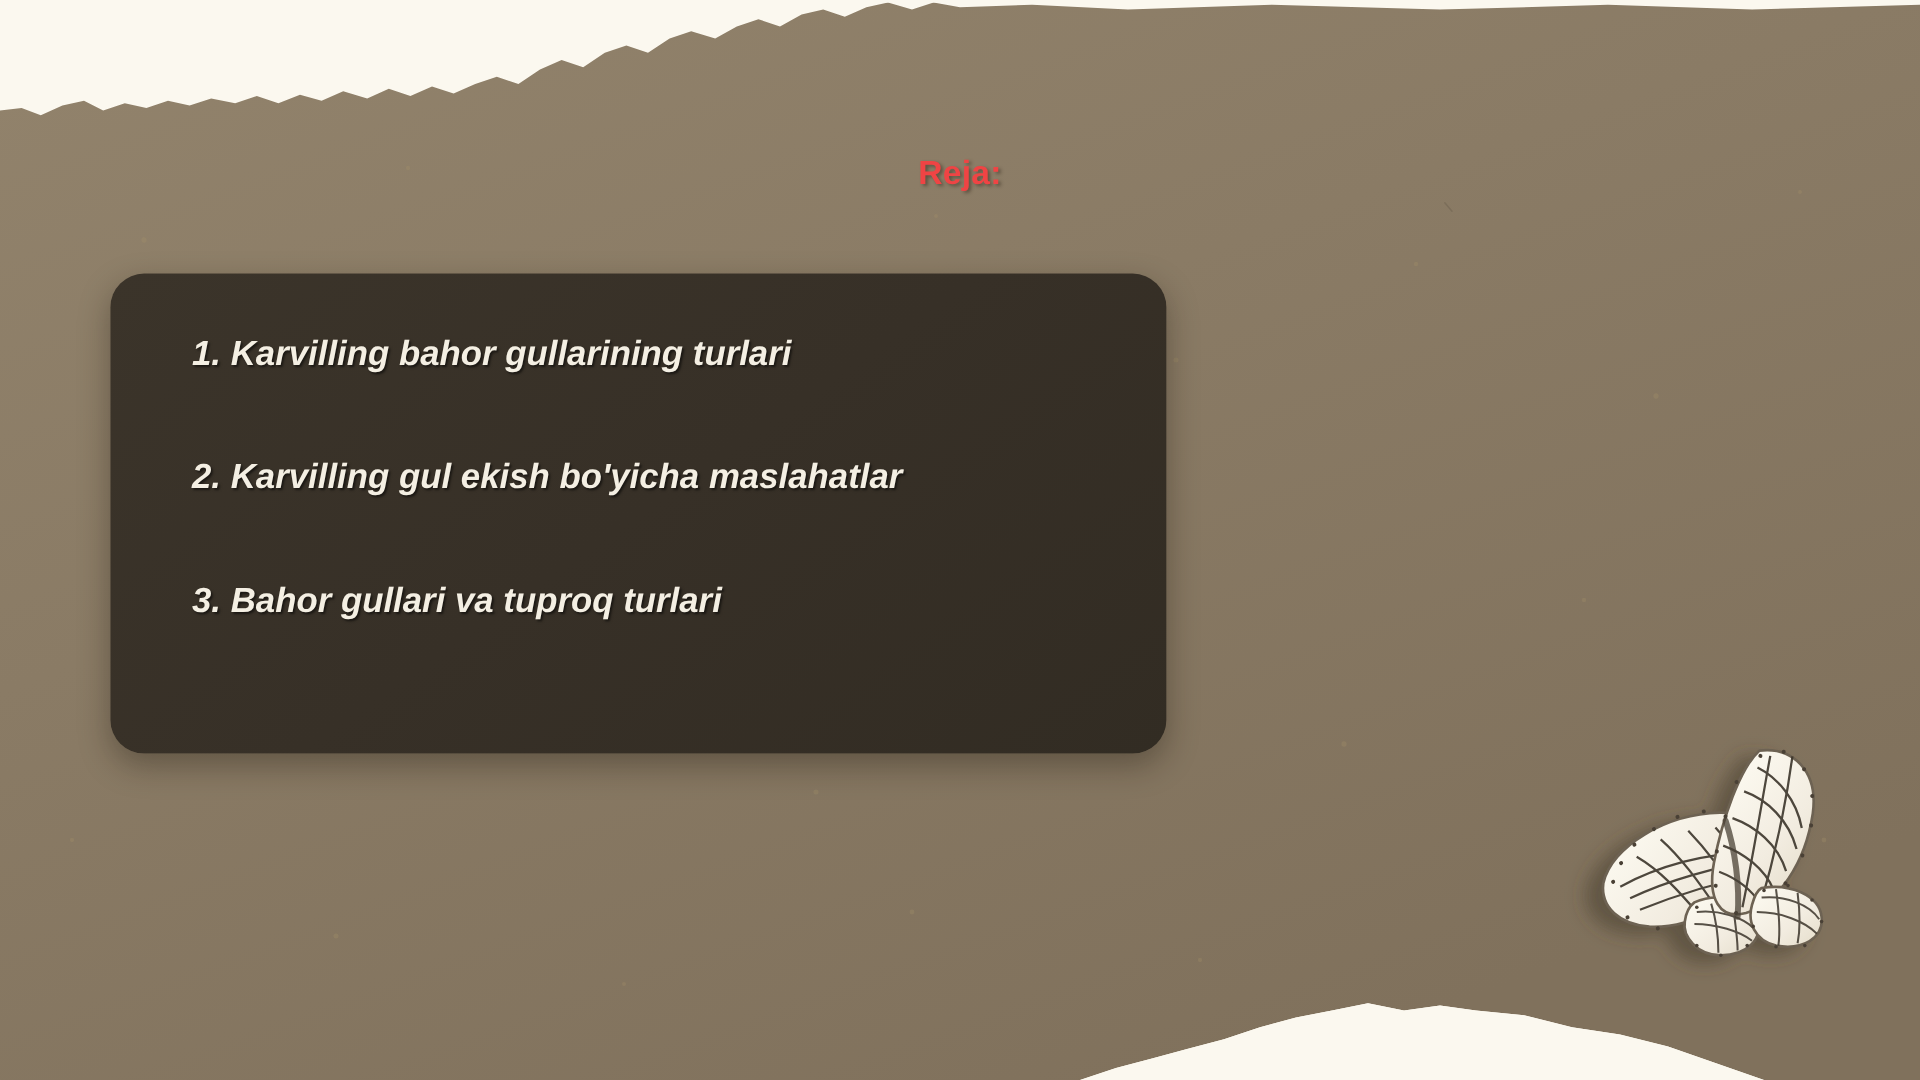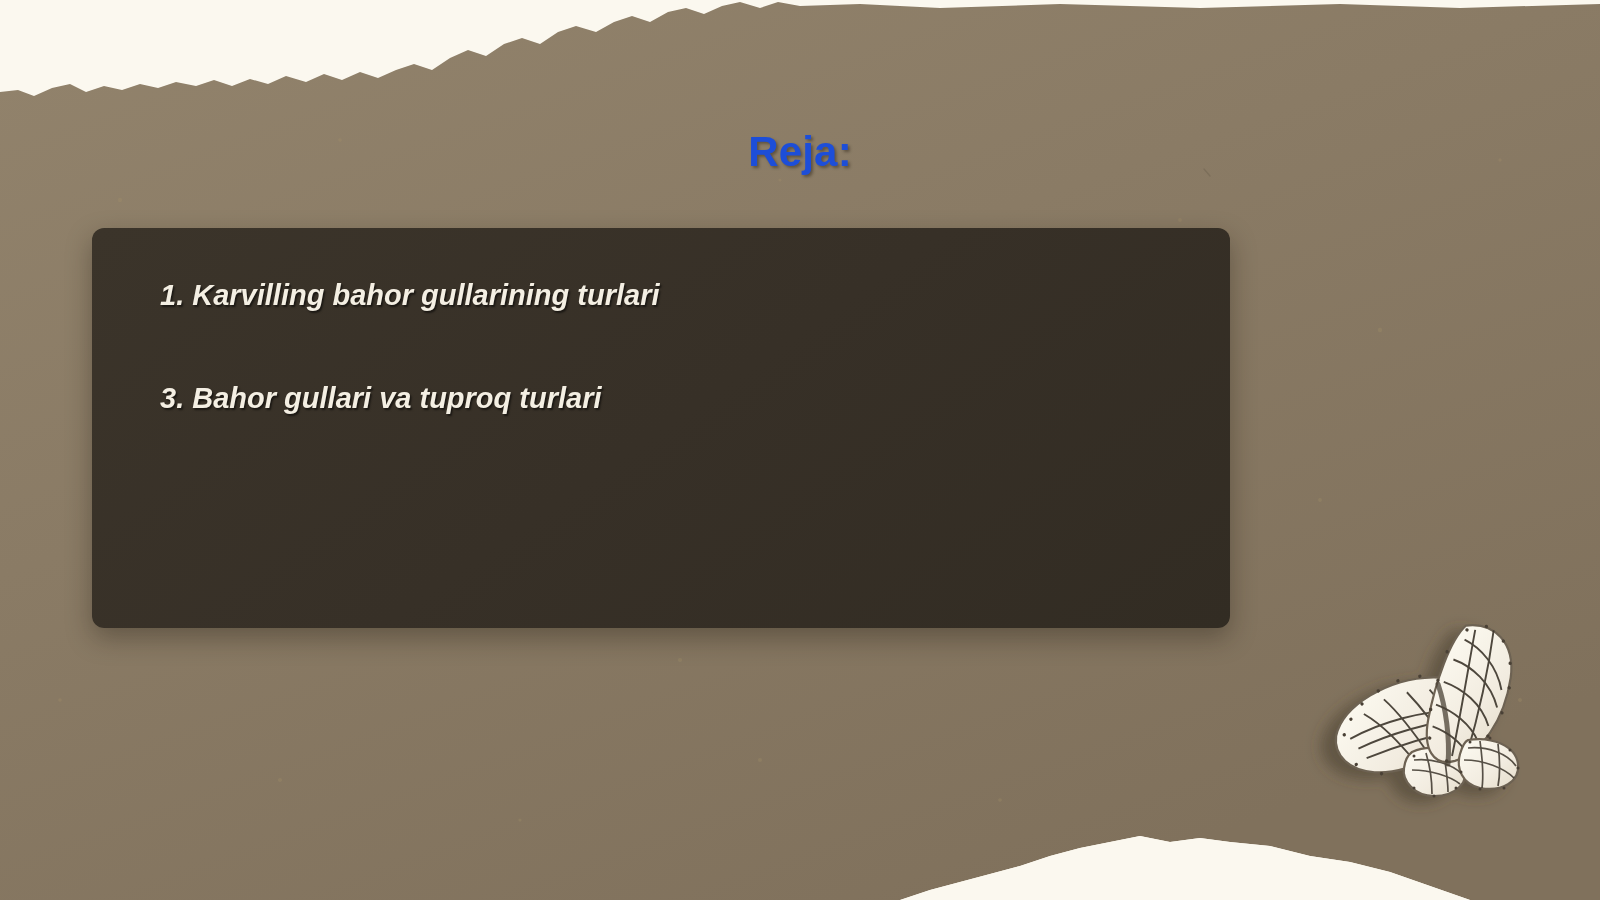--- a/index.html
+++ b/index.html
@@ -35,36 +35,36 @@
     pointer-events: none;
   }
 
   
   .title {
     position: absolute;
     left: 0;
     right: 0;
     top: 128px;
     text-align: center;
-    font-size: 42px;
+    font-size: 28px;
     font-weight: 700;
     letter-spacing: .2px;
-    color: #1d4ed8;
+    color: #ef4444;
     text-shadow: 2px 2px 3px rgba(40,30,20,0.45);
     z-index: 6;
   }
 
   
   .panel {
     position: absolute;
     left: 92px;
     top: 228px;
-    width: 1138px;
+    width: 880px;
     height: 400px;
-    border-radius: 12px;
+    border-radius: 28px;
     background: linear-gradient(145deg, #3b342a 0%, #373027 50%, #322c23 100%);
     box-shadow: 0 10px 26px rgba(30,22,14,0.35);
     z-index: 5;
   }
 
   .panel-list {
     position: absolute;
     left: 68px;
     top: 50px;
     right: 40px;
@@ -165,20 +165,21 @@
     <path d="M1600,900 L900,900 L930,890 L960,882 L990,874 L1020,866 L1050,856
              L1080,848 L1110,842 L1140,836 L1170,842 L1200,838 L1230,842
              L1270,846 L1310,856 L1350,862 L1390,872 L1430,886 L1470,900 Z" fill="#fbf8ef"></path>
   </svg>
 
   <div class="title">Reja:</div>
 
   <div class="panel">
     <div class="panel-list">
       <span class="panel-item">1. Karvilling bahor gullarining turlari</span>
+      <span class="panel-item">2. Karvilling gul ekish bo'yicha maslahatlar</span>
       <span class="panel-item">3. Bahor gullari va tuproq turlari</span>
     </div>
   </div>
 
   <div class="butterfly">
     <svg width="230" height="210" viewBox="0 0 230 210" aria-hidden="true">
       <defs>
         <linearGradient id="wingGrad" x1="0" y1="0" x2="1" y2="1">
           <stop offset="0%" stop-color="#fdfbf2"></stop>
           <stop offset="60%" stop-color="#f2ece0"></stop>

